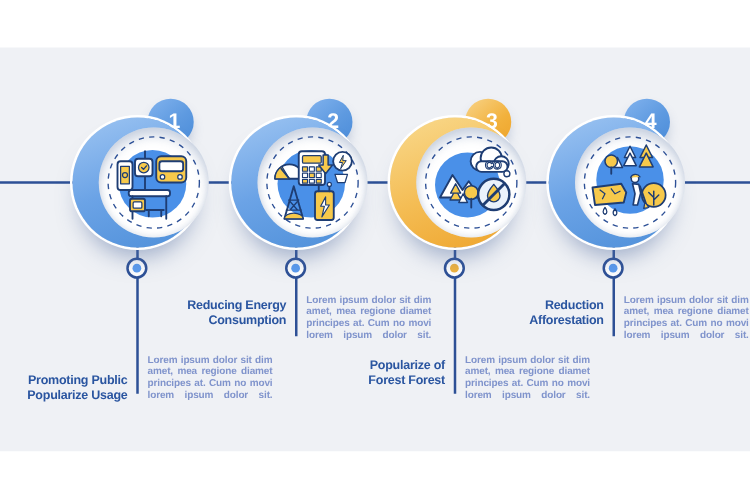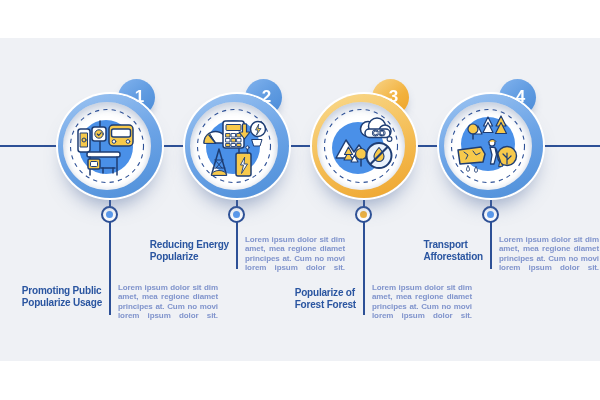--- a/index.html
+++ b/index.html
@@ -30,56 +30,56 @@
   .badge-blue  { background:linear-gradient(140deg,#82b3ee 0%,#5e9ae0 55%,#4b8cd9 100%); }
   .badge-yellow{ background:linear-gradient(140deg,#f8d489 0%,#f2b13c 60%,#eea42c 100%); }
   .medal {
     position:absolute; top:94px; width:104px; height:104px; border-radius:50%;
     z-index:3;
     box-shadow:0 0 0 2px #fff, 0 14px 18px -6px rgba(84,110,160,.5);
   }
   .medal-blue  { background:linear-gradient(160deg,#9ec5f2 0%,#6ba3e6 50%,#4e8fd9 100%); }
   .medal-yellow{ background:linear-gradient(160deg,#f9da8e 0%,#f4bc53 55%,#eea42c 100%); }
   .disc {
-    position:absolute; left:5px; top:8px; width:88px; height:88px;
+    position:absolute; left:21px; top:8px; width:88px; height:88px;
     border-radius:50%; background:#fff;
     box-shadow:inset 0 6px 9px rgba(125,145,180,.42), inset 0 -2px 4px rgba(125,145,180,.15);
   }
   .disc svg { position:absolute; left:0; top:0; }
   .dot {
     position:absolute; top:206px; width:13px; height:13px; background:#fff;
     border:2px solid #2d5096; border-radius:50%; z-index:2;
   }
   .dot .core {
     position:absolute; left:3px; top:3px; width:7px; height:7px; border-radius:50%;
   }
   .core-blue  { background:#5b9cf0; }
   .core-yellow{ background:#f2b43d; }
   .title {
-    position:absolute; text-align:left; color:#2a55a0; font-weight:bold;
+    position:absolute; text-align:right; color:#2a55a0; font-weight:bold;
     font-size:10px; line-height:11.5px; letter-spacing:-0.2px; z-index:2;
     white-space:nowrap;
   }
   .desc {
     position:absolute; width:100px; color:#8094cc; font-size:8px;
     line-height:9.4px; letter-spacing:-0.1px; z-index:2;font-weight:bold;
   }
   .desc div { text-align:justify; text-align-last:justify; white-space:nowrap; }
   
   .s1 .medal { left:58px; }  .s1 .step-badge { left:118px; }
   .s2 .medal { left:185px; } .s2 .step-badge { left:245px; }
   .s3 .medal { left:312px; } .s3 .step-badge { left:372px; }
   .s4 .medal { left:439px; } .s4 .step-badge { left:499px; }
   .s1 .connector { left:109px; top:197px; height:118px; }
   .s2 .connector { left:236px; top:197px; height:72px; }
   .s3 .connector { left:363px; top:197px; height:118px; }
   .s4 .connector { left:490px; top:197px; height:72px; }
   .s1 .dot { left:101px; } .s2 .dot { left:228px; }
   .s3 .dot { left:355px; } .s4 .dot { left:482px; }
-  .s1 .title { right:498px; top:285px; }
+  .s1 .title { right:498px; top:299px; }
   .s2 .title { right:371px; top:239px; }
   .s3 .title { right:244px; top:287px; }
   .s4 .title { right:117px; top:239px; }
   .s1 .desc { left:118px; top:283px; }
   .s2 .desc { left:245px; top:235px; }
   .s3 .desc { left:372px; top:283px; }
   .s4 .desc { left:499px; top:235px; }
 </style>
 </head>
 <body>
@@ -178,21 +178,21 @@
             <circle cx="57.5" cy="45.5" r="1.6" fill="#fff" stroke-width="1"></circle>
           </g>
         </svg>
       </div>
     </div>
     <div class="dot">
         <div class="core core-blue"></div>
       </div>
     <div class="title">
       <div>Reducing Energy</div>
-      <div>Popularize</div>
+      <div>Consumption</div>
     </div>
     <div class="desc">
       <div>Lorem ipsum dolor sit dim</div>
       <div>amet, mea regione diamet</div>
       <div>principes at. Cum no movi</div>
       <div>lorem ipsum dolor sit.</div>
     </div>
   </div>
 
   <div class="step s3">
@@ -272,21 +272,21 @@
             <line x1="52" y1="47" x2="56.5" y2="60"></line>
             <path d="M56 59.5l3 4.5-4 .7z" fill="#f7c94b" stroke-width="1"></path>
           </g>
         </svg>
       </div>
     </div>
     <div class="dot">
         <div class="core core-blue"></div>
       </div>
     <div class="title">
-      <div>Transport</div>
+      <div>Reduction</div>
       <div>Afforestation</div>
     </div>
     <div class="desc">
       <div>Lorem ipsum dolor sit dim</div>
       <div>amet, mea regione diamet</div>
       <div>principes at. Cum no movi</div>
       <div>lorem ipsum dolor sit.</div>
     </div>
   </div>
 </div>

